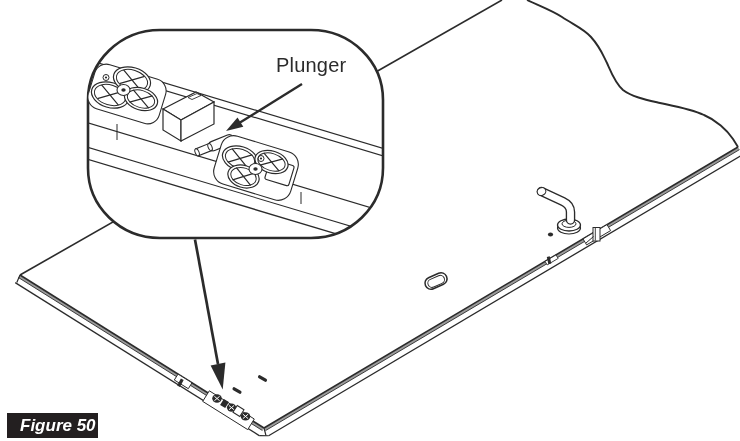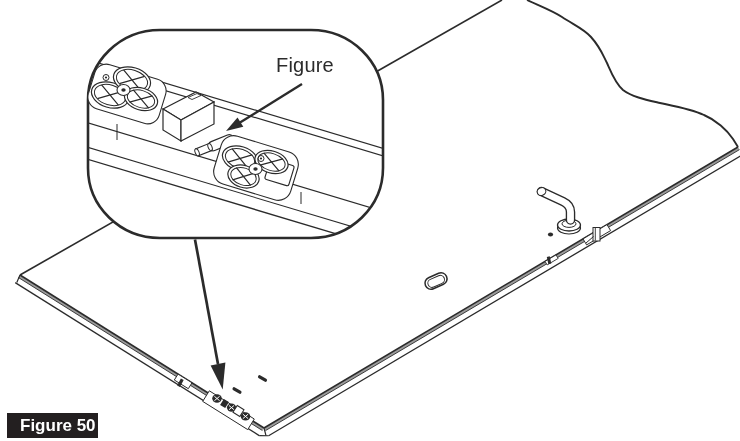--- a/index.html
+++ b/index.html
@@ -11,21 +11,21 @@
   .canvas svg{position:absolute;left:0;top:0;}
   .ln{fill:none;stroke:var(--line);}
   .lnf{fill:#ffffff;stroke:var(--line);}
   .solid{fill:var(--line);stroke:none;}
   .grayband{fill:var(--rail);stroke:none;}
   .wx{stroke:#ffffff;fill:none;}
   .plunger-label{position:absolute;left:276px;top:54px;font-size:20px;color:var(--line);
                  letter-spacing:0.2px;}
   .figure-badge{position:absolute;left:7px;top:413px;width:91px;height:25px;
                 background:var(--badge-bg);color:var(--badge-fg);font-weight:bold;
-                font-size:17px;line-height:25px;padding-left:13px;box-sizing:border-box;}
+                font-size:17px;line-height:25px;padding-left:13px;box-sizing:border-box;font-style:italic;}
 </style>
 </head>
 <body>
 
 <div class="canvas">
   <svg width="740" height="441" viewBox="0 0 740 441">
     <defs>
       <clipPath id="bubbleClip">
           <rect x="88" y="30" width="295" height="208" rx="72" ry="70"></rect>
         </clipPath>
@@ -186,15 +186,15 @@
         <polygon class="solid" points="226,131 243.3,126.8 237.5,117.4"></polygon>
       </g>
     </g>
 
     <g>
       <path class="ln" stroke-width="2.7" d="M195,239.5 L218,364"></path>
       <polygon class="solid" points="222.7,389.6 225.4,362.6 210.6,365.4"></polygon>
     </g>
   </svg>
 
-  <div class="plunger-label">Figure</div>
+  <div class="plunger-label">Plunger</div>
   <div class="figure-badge">Figure 50</div>
 </div>
 
 </body></html>

